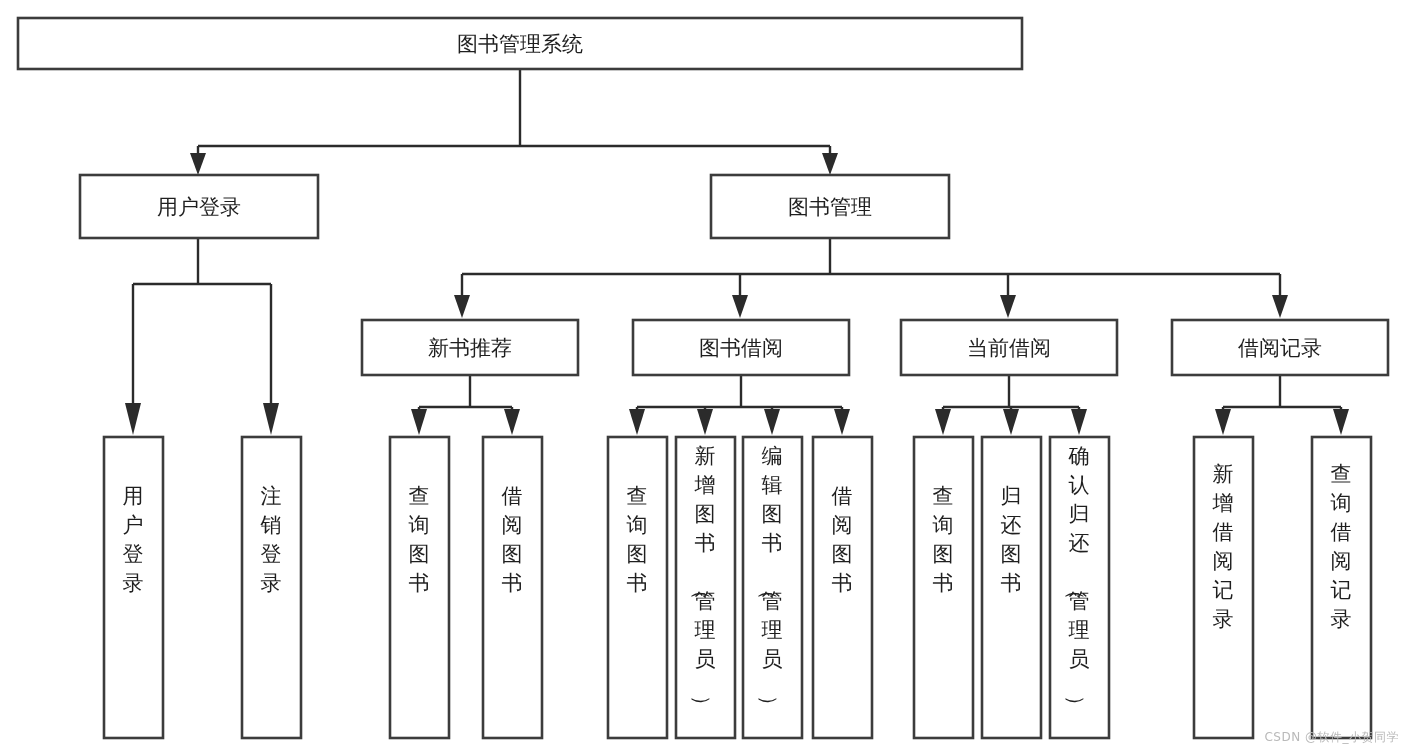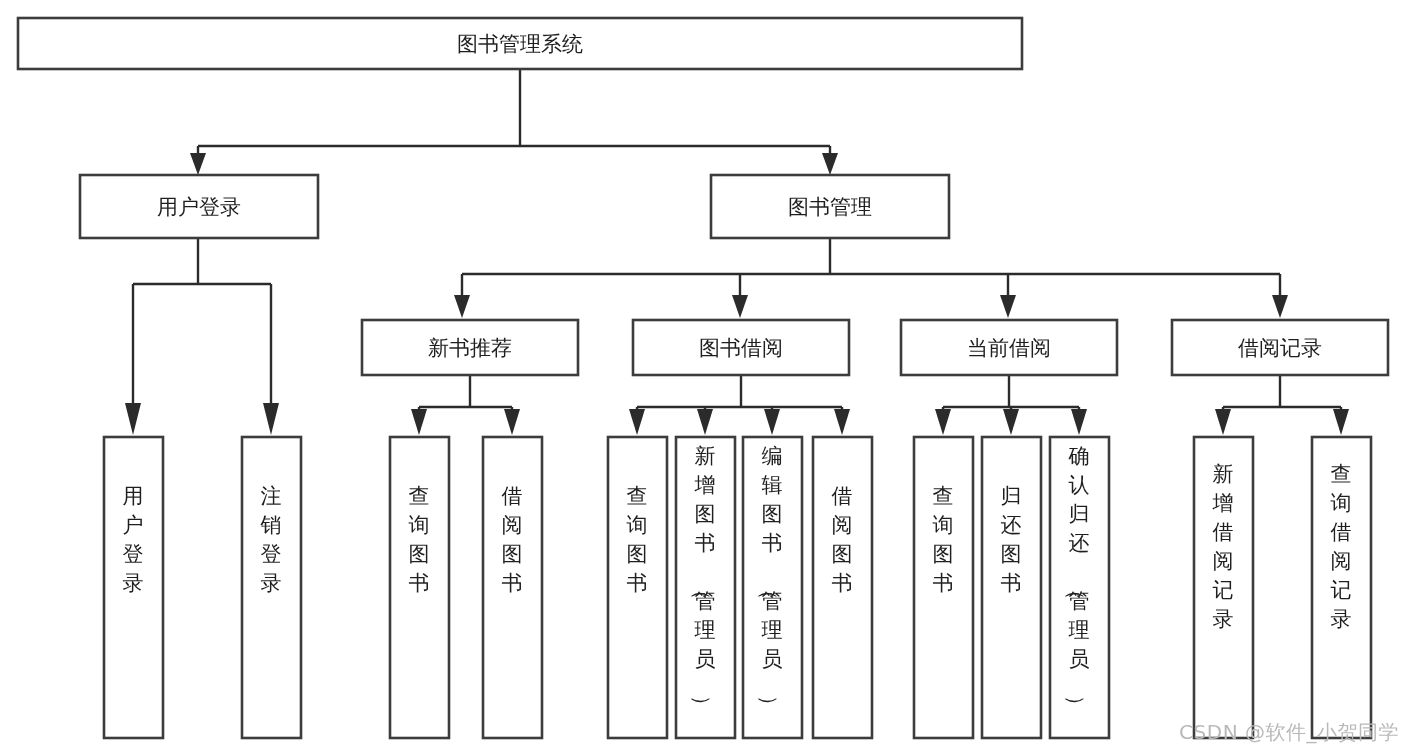--- a/index.html
+++ b/index.html
@@ -51,21 +51,21 @@
   }
   .arrow-head {
     fill: #2b2b2b;
     stroke: none;
   }
   .watermark {
     position: absolute;
     right: 6px;
     bottom: 4px;
     font-family: "DejaVu Sans", "Liberation Sans", sans-serif;
-    font-size: 20px;
+    font-size: 12px;
     color: #b9b9b9;
     white-space: nowrap;
     letter-spacing: 0.5px;
   }
 </style>
 </head>
 <body>
 
 <div id="diagram-root">
   <svg class="diagram" viewBox="0 0 1405 747" xmlns="http://www.w3.org/2000/svg">

